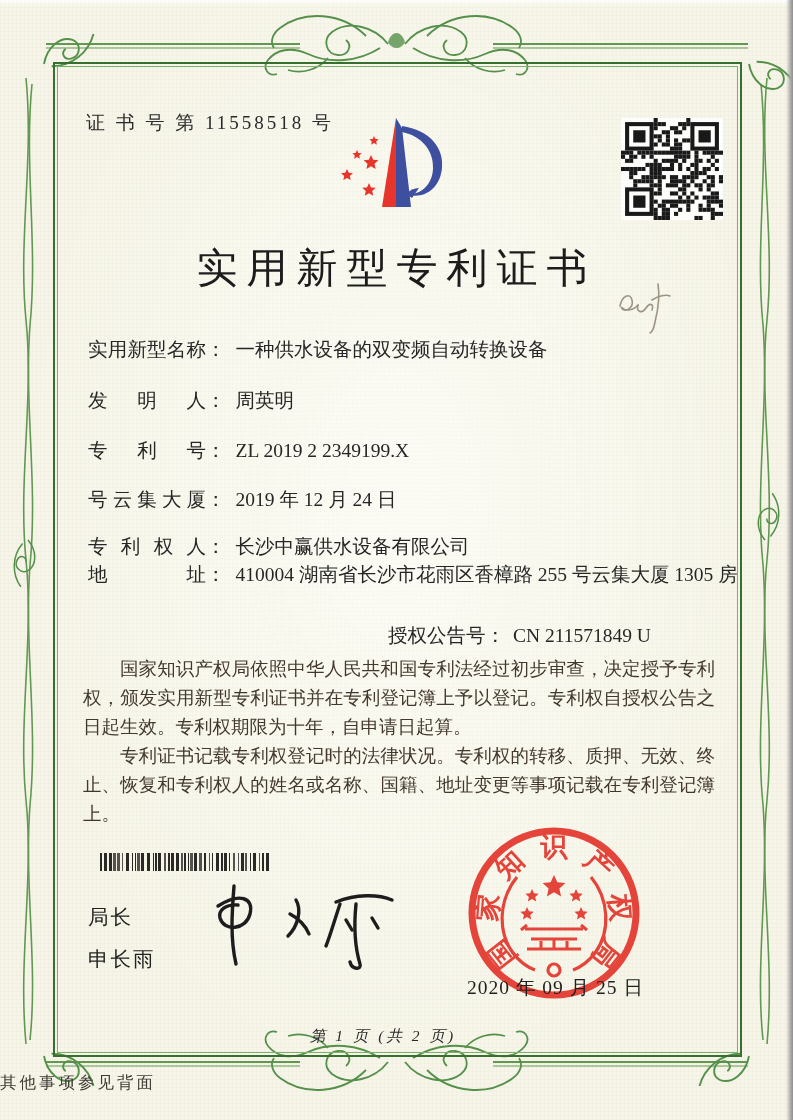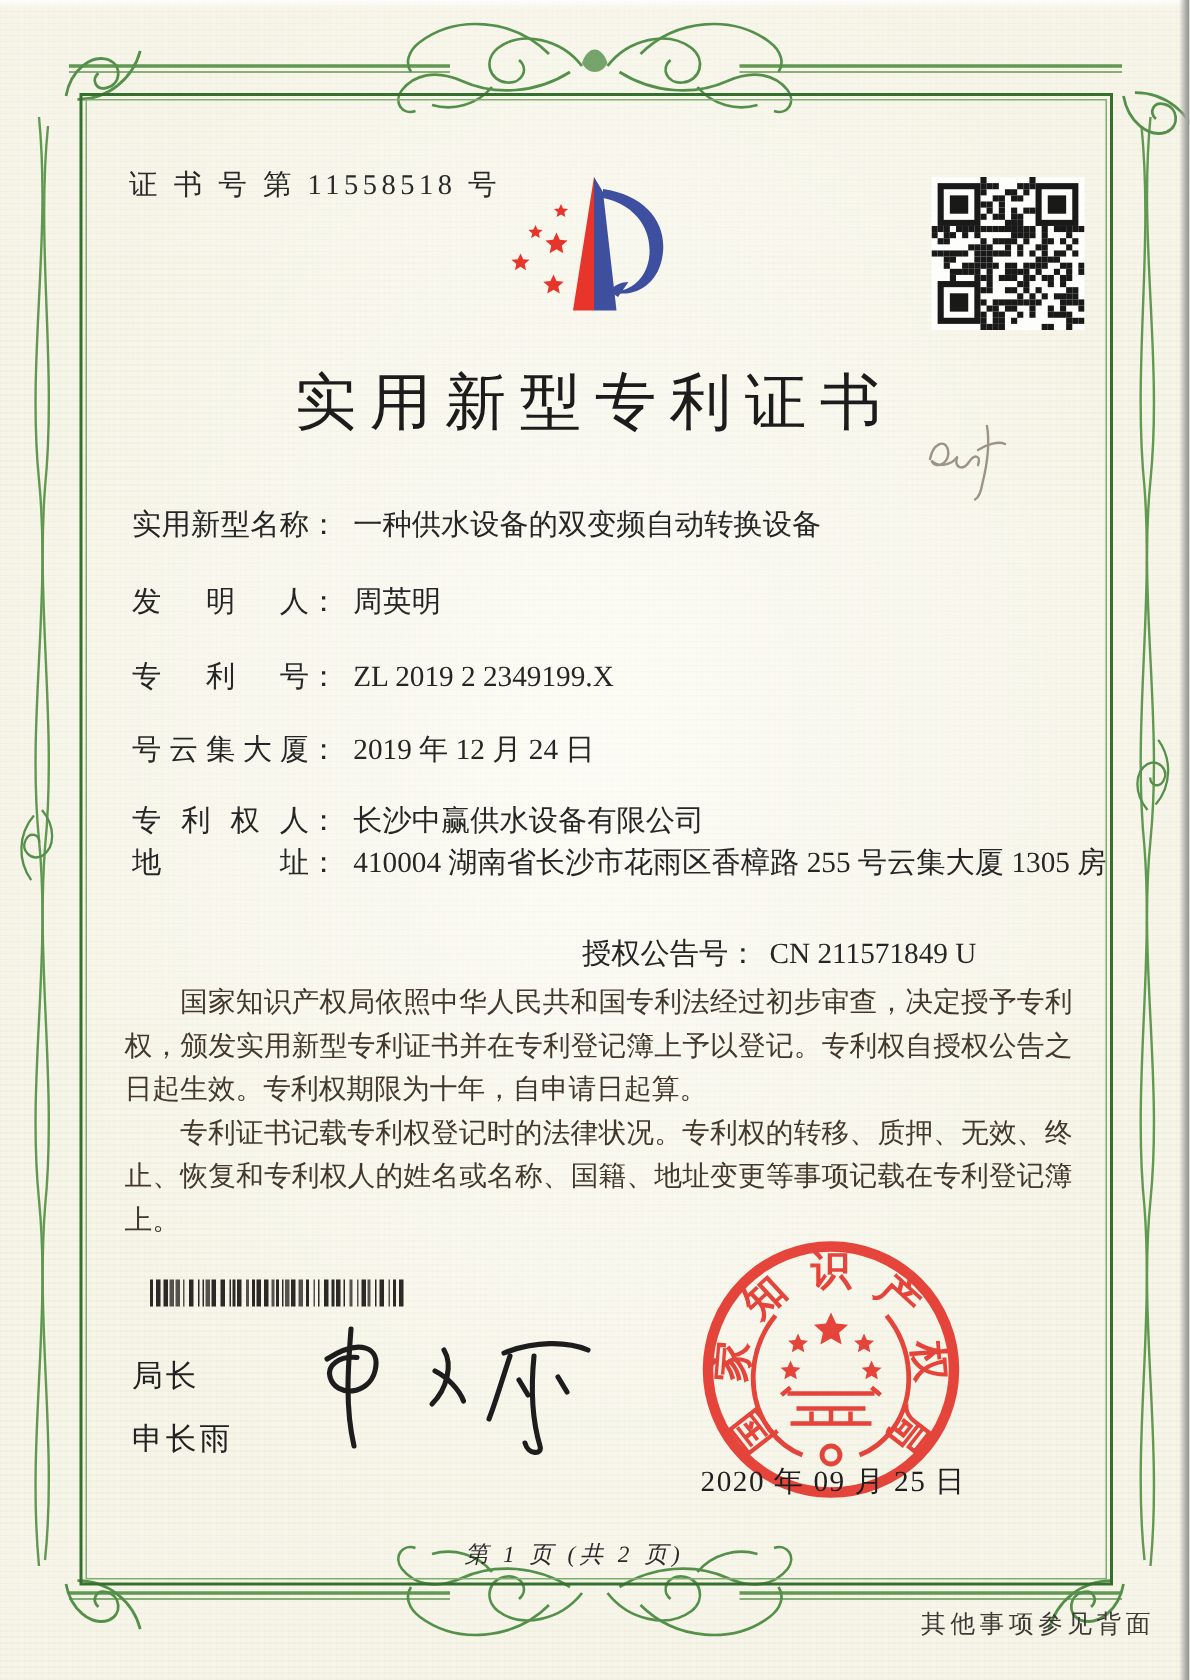--- a/index.html
+++ b/index.html
@@ -41,21 +41,21 @@
     line-height:29px;color:#43382c;text-align:justify;}
   .body-text p{margin:0;text-indent:2em;}
   .barcode{position:absolute;left:100px;top:851px;width:170px;height:22px;}
   .official{position:absolute;left:88px;top:903px;font-size:20.5px;color:#222;font-family:Liberation Serif, serif;}
   .official div{margin-bottom:14px;letter-spacing:2px;}
   .signature{position:absolute;left:196px;top:872px;width:210px;height:105px;}
   .seal{position:absolute;left:455px;top:813px;width:198px;height:198px;}
   .seal-date{position:absolute;left:467px;top:974px;font-size:19.5px;letter-spacing:1px;color:#1f1f1f;}
   .footer-page{position:absolute;left:53px;top:1026px;width:660px;text-align:center;
     font-size:15.5px;letter-spacing:3px;color:#2a2a2a;font-style:italic;}
-  .back-note{position:absolute;left:0;top:1072px;width:770px;text-align:right;
+  .back-note{position:absolute;left:0;top:1072px;width:770px;text-align:left;
     font-size:16.5px;letter-spacing:3px;color:#3d3a35;}
 </style>
 </head>
 <body>
 
 <div class="page">
 
   <svg class="ornaments" viewBox="0 0 793 1120">
     <g stroke="#5a944a" stroke-width="1.6" fill="none" opacity="0.95">
 

